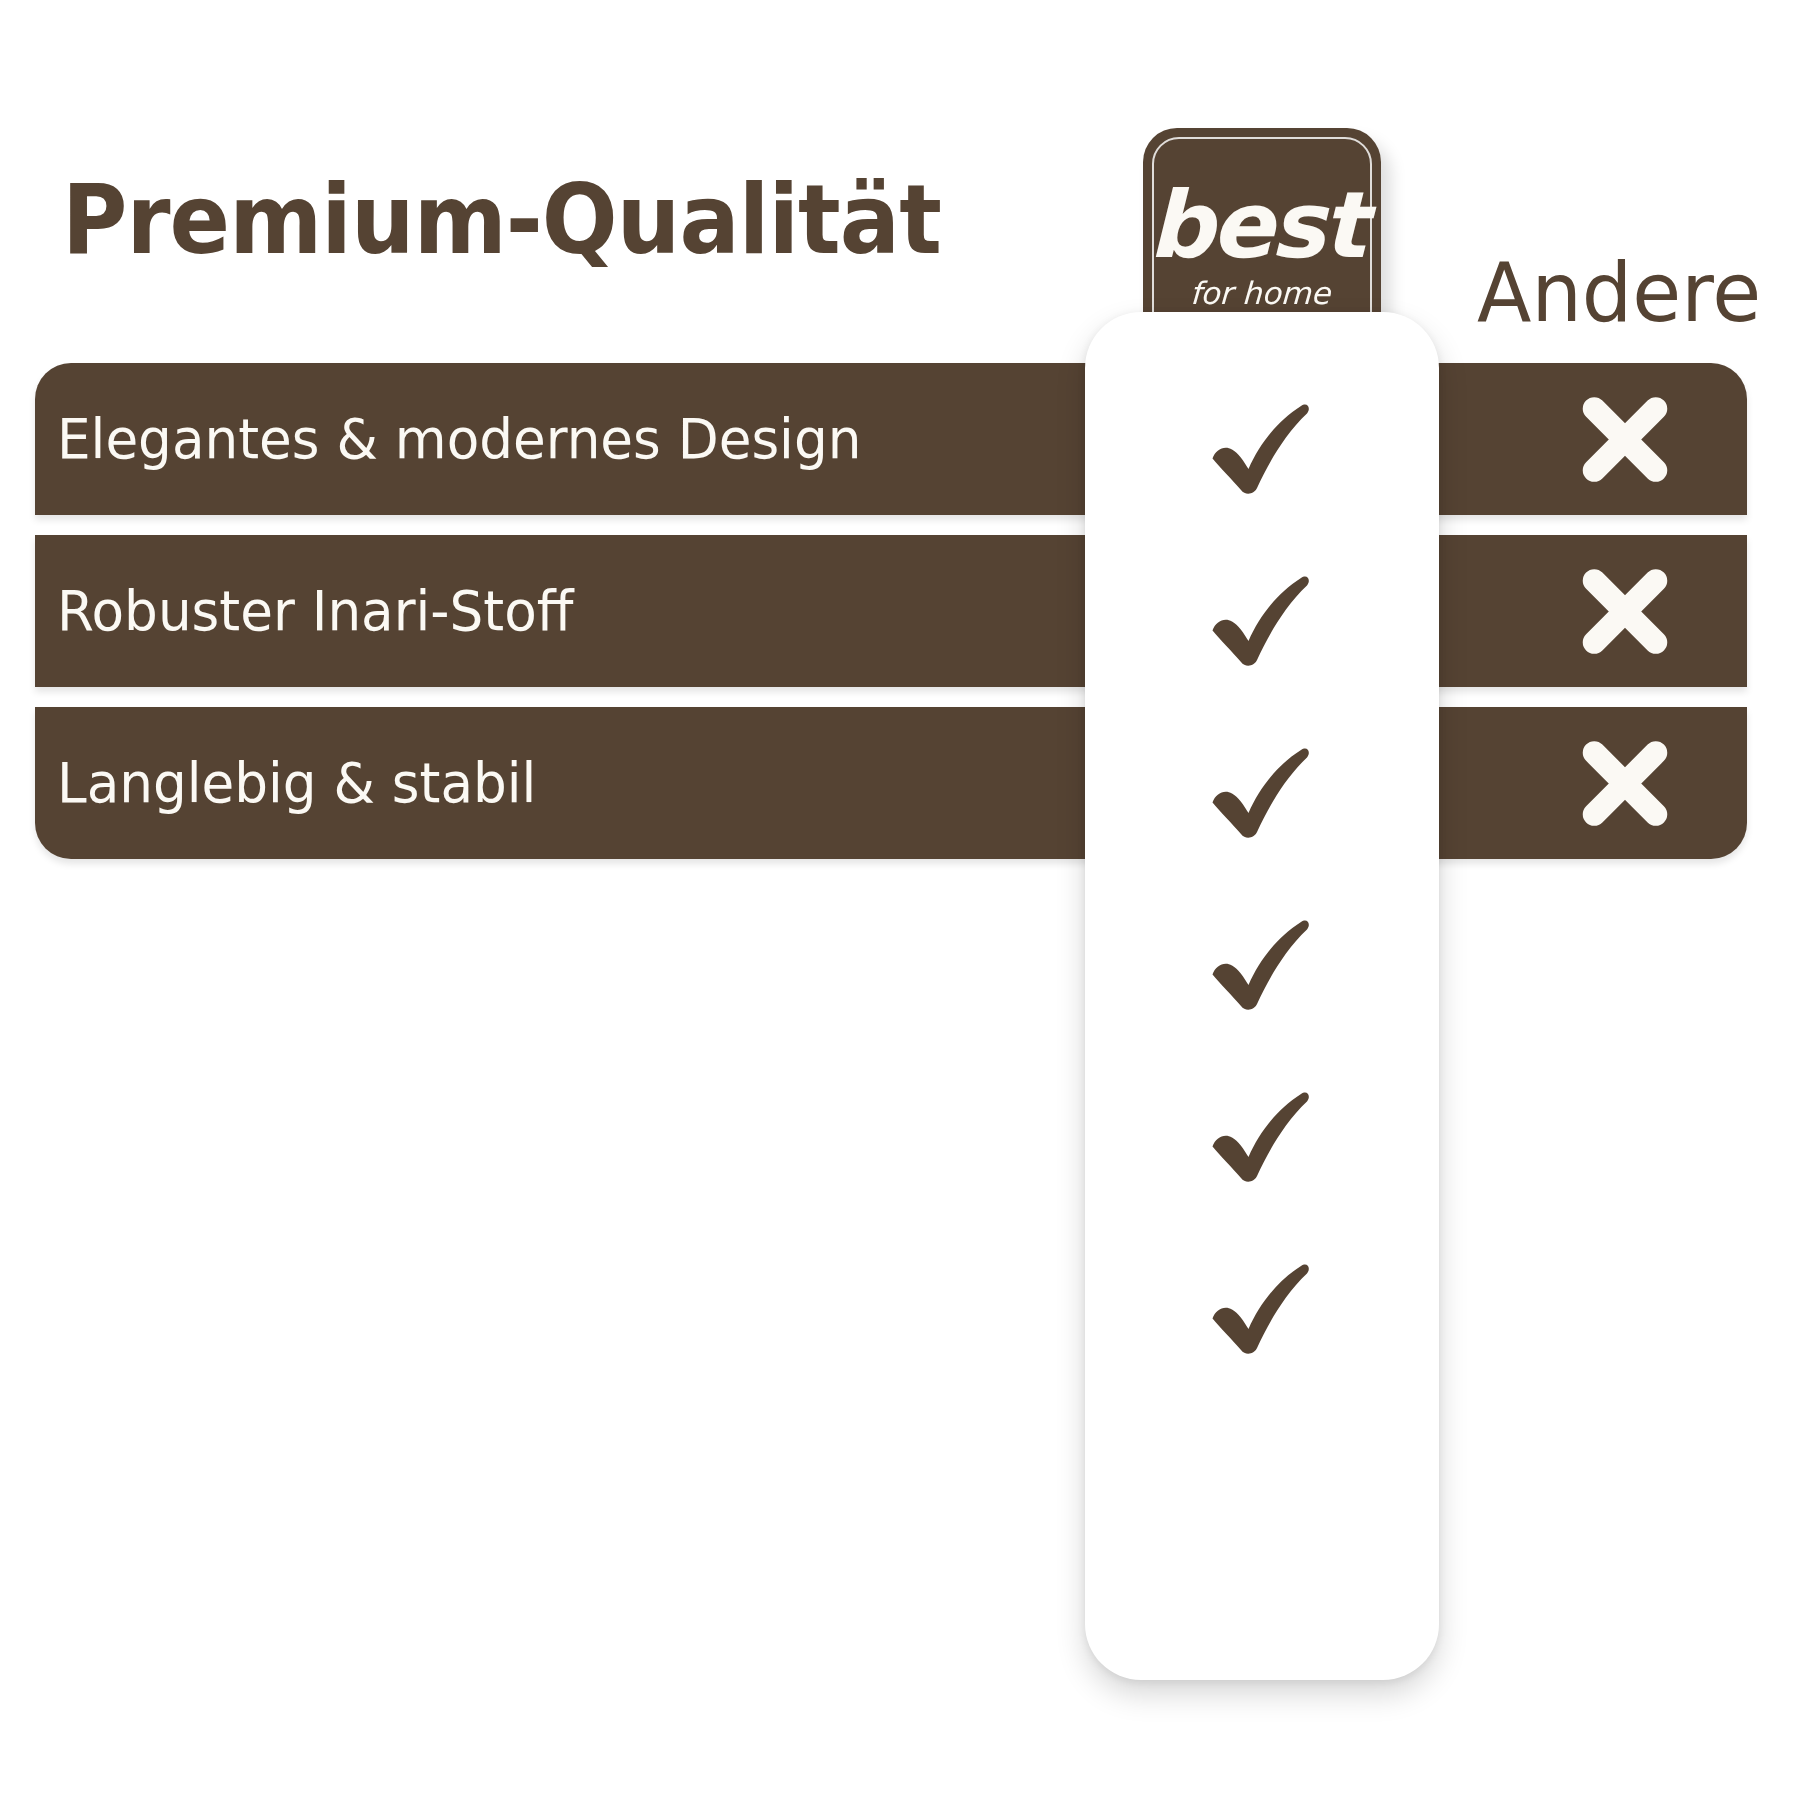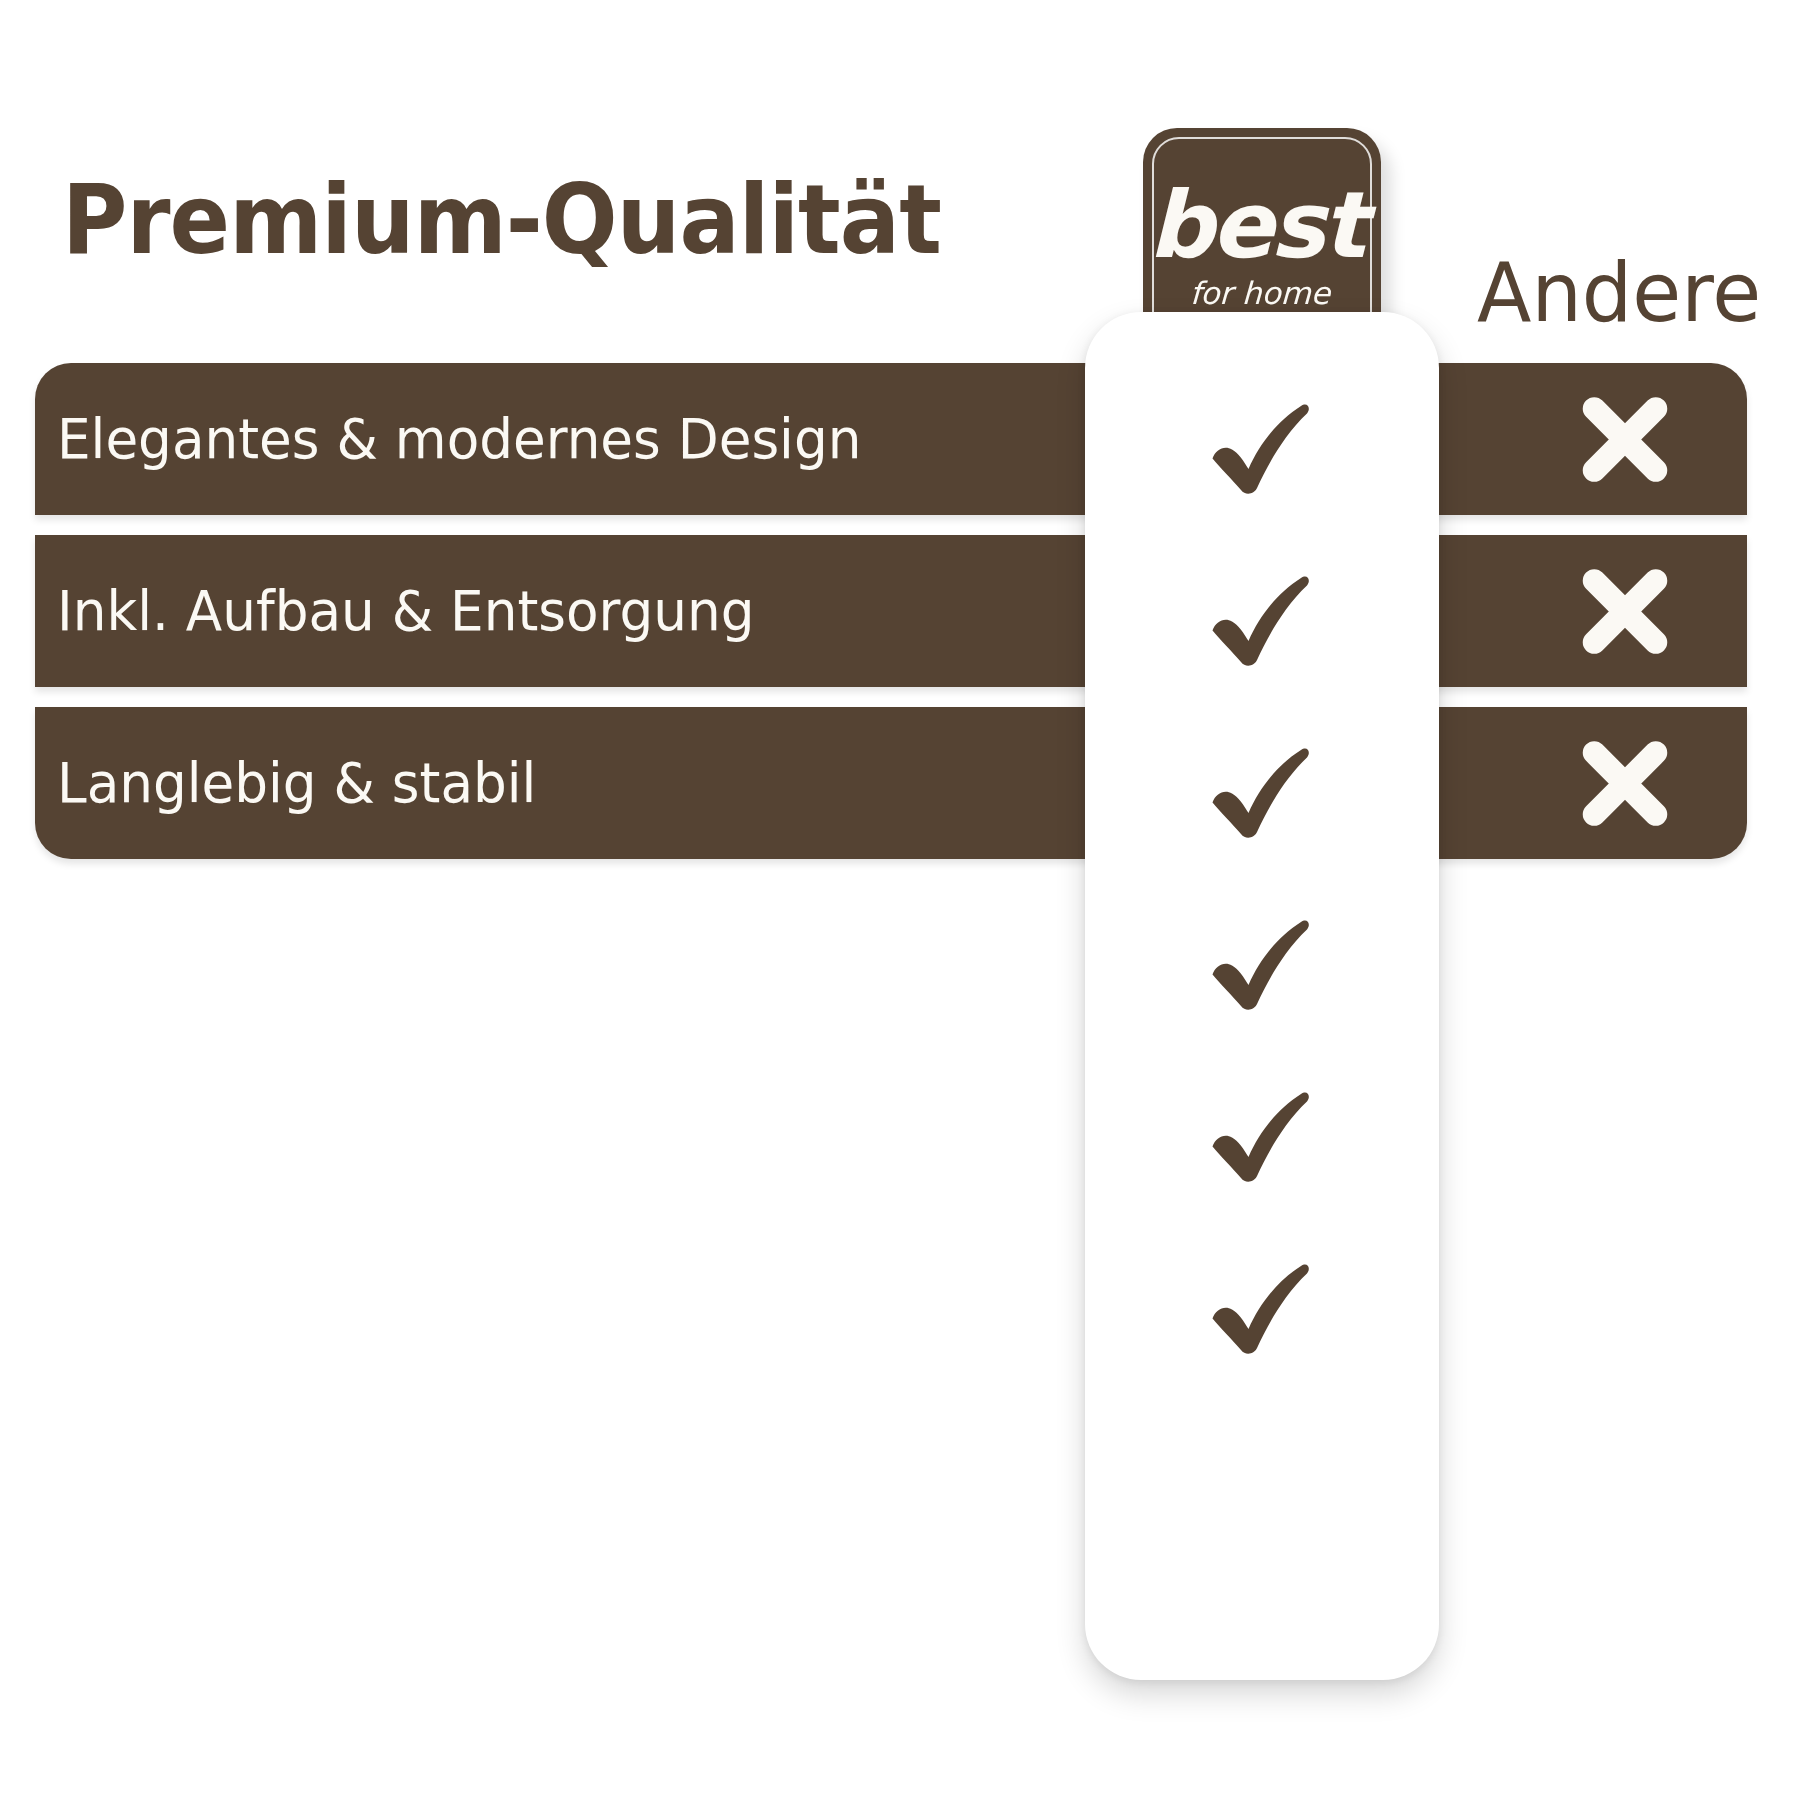--- a/index.html
+++ b/index.html
@@ -170,21 +170,21 @@
 
   <div id="rows">
       <div class="row first">
         <div class="row-label">Elegantes &amp; modernes Design</div>
         <div class="xmark">
           <span class="a"></span>
           <span class="b"></span>
         </div>
       </div>
       <div class="row">
-        <div class="row-label">Inkl. Aufbau &amp; Entsorgung</div>
+        <div class="row-label">Robuster Inari-Stoff</div>
         <div class="xmark">
           <span class="a"></span>
           <span class="b"></span>
         </div>
       </div>
       <div class="row last">
         <div class="row-label">Langlebig &amp; stabil</div>
         <div class="xmark">
           <span class="a"></span>
           <span class="b"></span>

